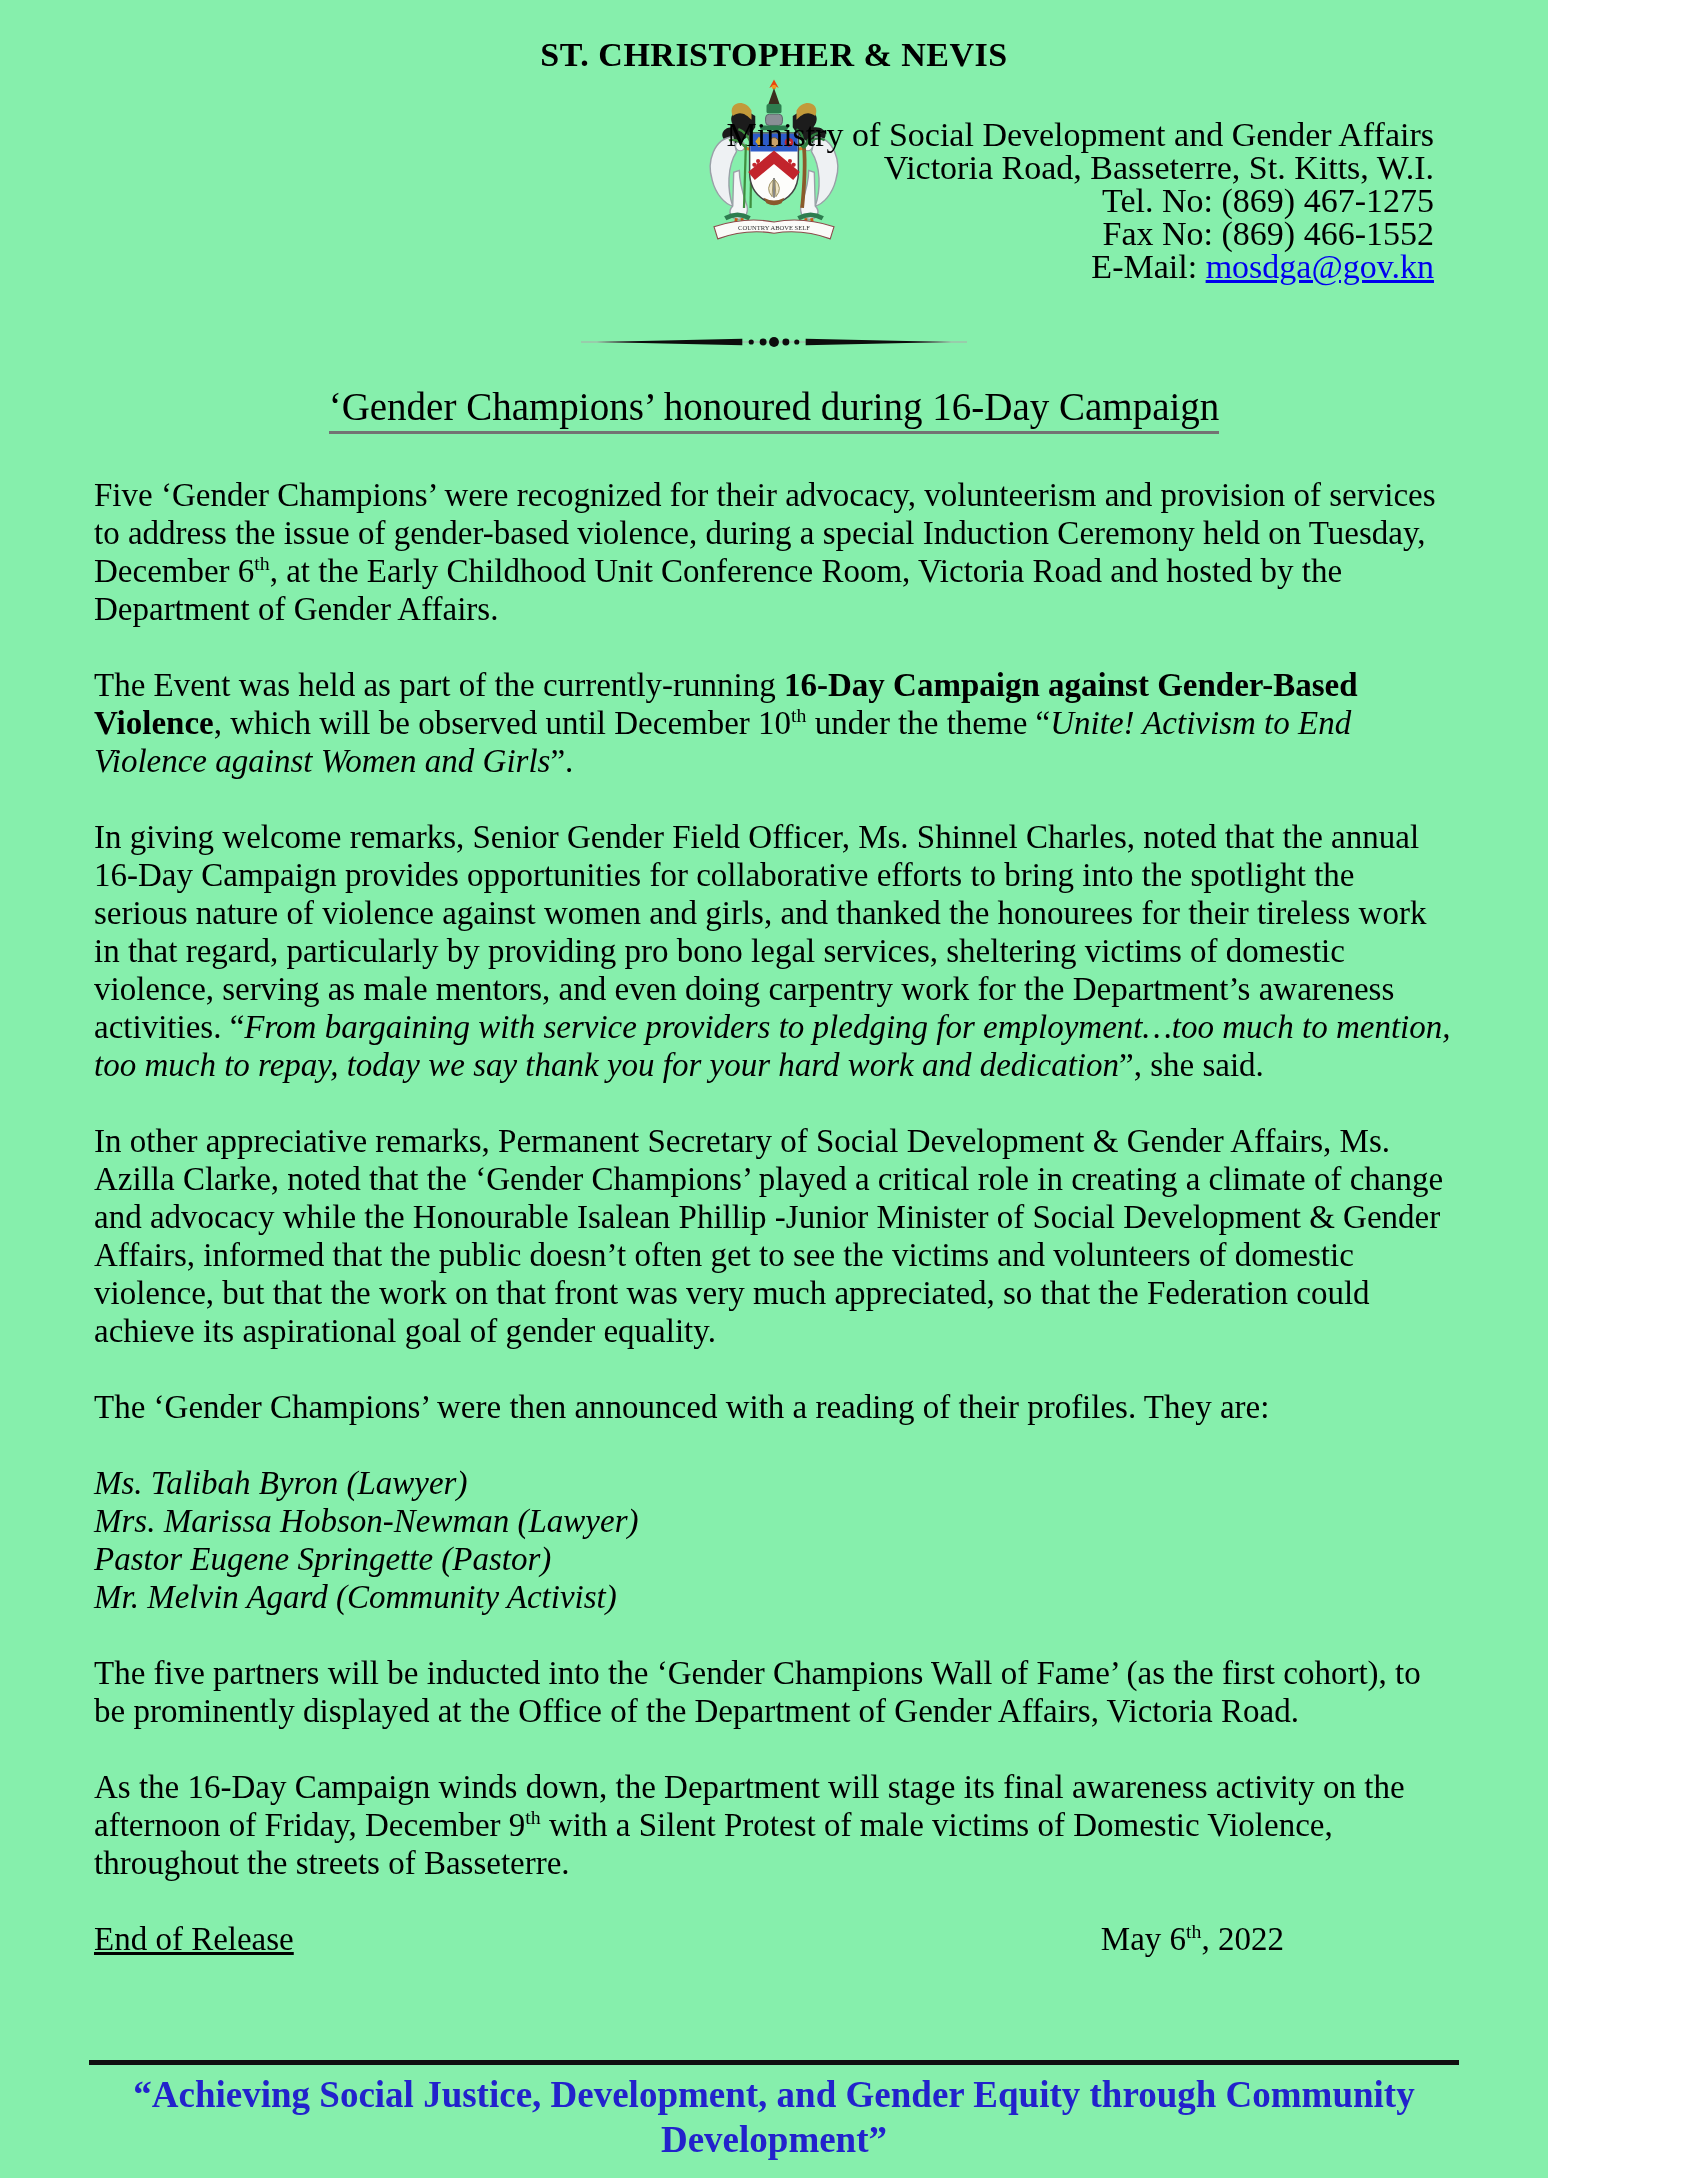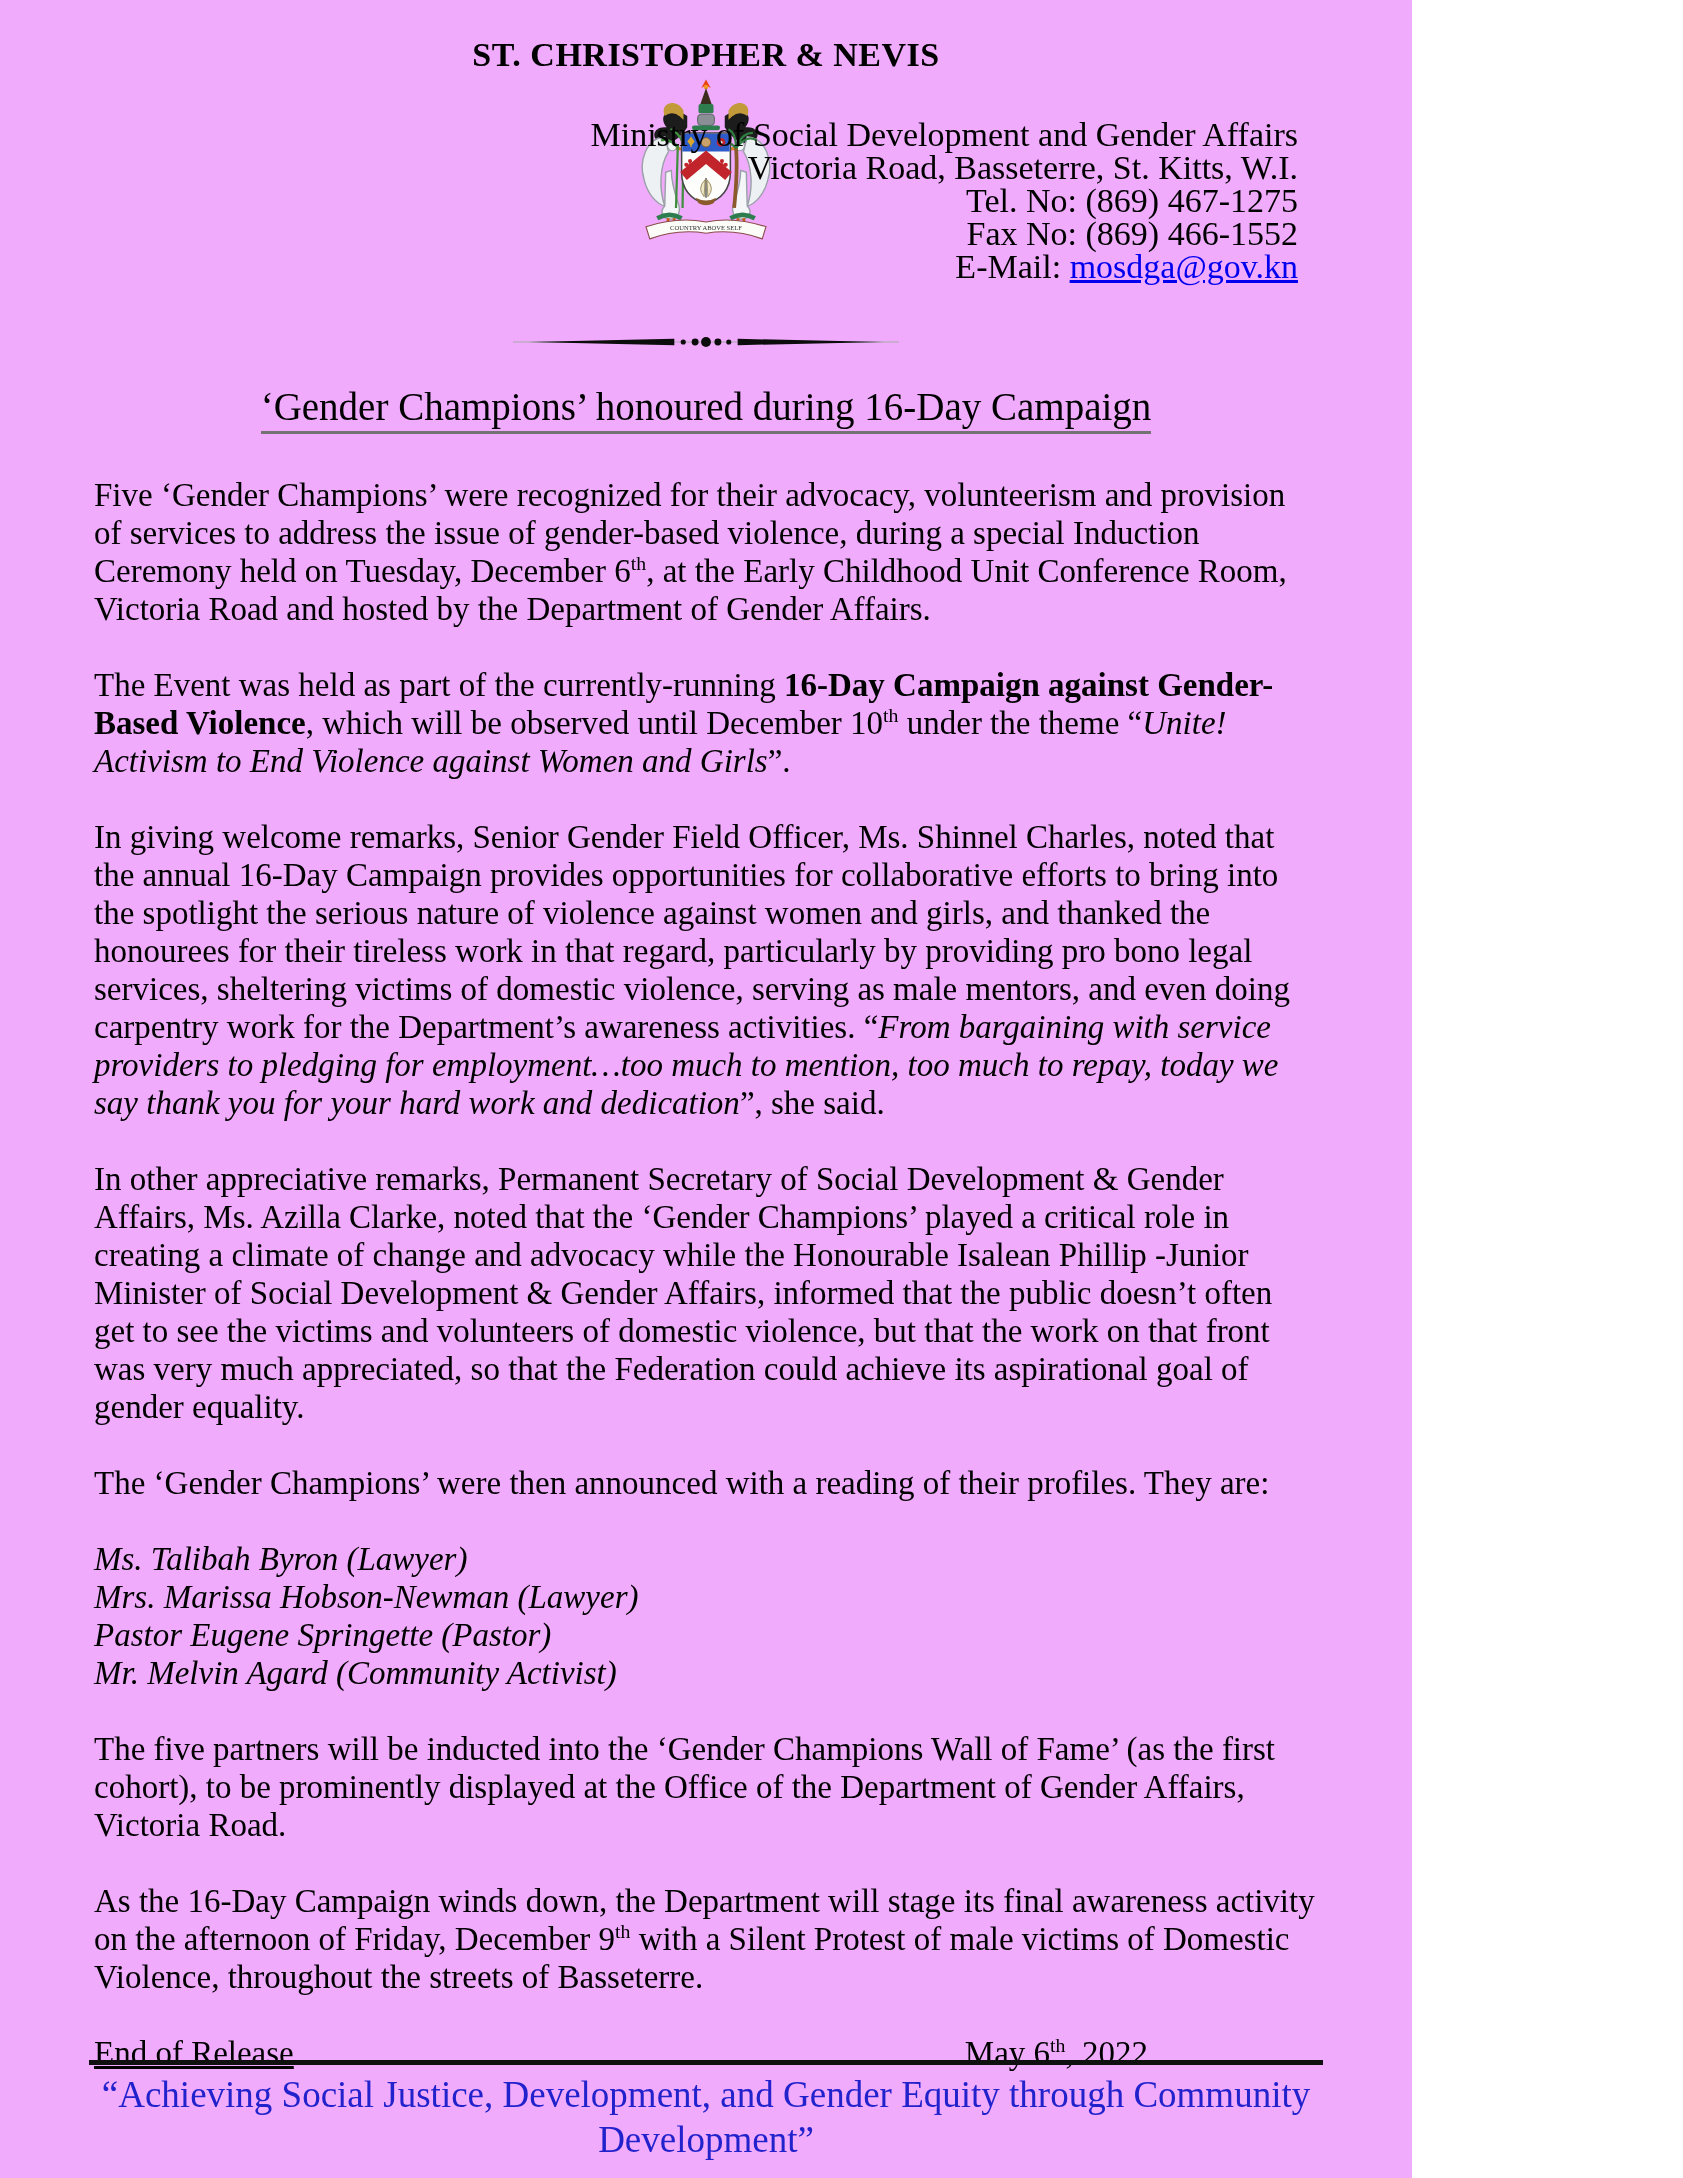--- a/index.html
+++ b/index.html
@@ -1,23 +1,23 @@
 <!DOCTYPE html>
 <html><head>
 <meta charset="utf-8">
 <style>
   html, body { margin: 0; padding: 0; background: #ffffff; }
   body { font-family: "Liberation Serif", serif; color: #000; }
   .page {
     position: relative;
-    width: 1412px;
+    width: 1548px;
     height: 2178px;
     box-sizing: border-box;
     padding: 36px 94px 8px 94px;
-    background: #f0abfc;
+    background: #86efac;
     overflow: hidden;
   }
   .country-title {
     text-align: center;
     font-weight: bold;
     font-size: 34px;
     letter-spacing: 0.5px;
   }
   .header-row { position: relative; height: 248px; }
   .crest {
@@ -54,21 +54,21 @@
   .footer {
     position: absolute;
     left: 89px;
     right: 89px;
     bottom: 16px;
     text-align: center;
   }
   .footer-rule { height: 5px; background: #101010; margin-bottom: 7px; }
   .footer-motto {
     color: #2222CC;
-    font-weight: normal;
+    font-weight: bold;
     font-size: 37px;
     line-height: 45px;
   }
 </style>
 </head>
 <body>
 
 <div class="page">
 
   <div class="country-title">ST. CHRISTOPHER &amp; NEVIS</div>

